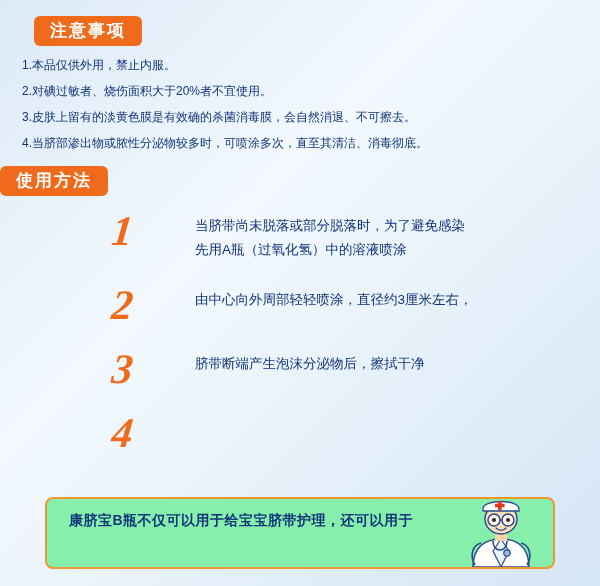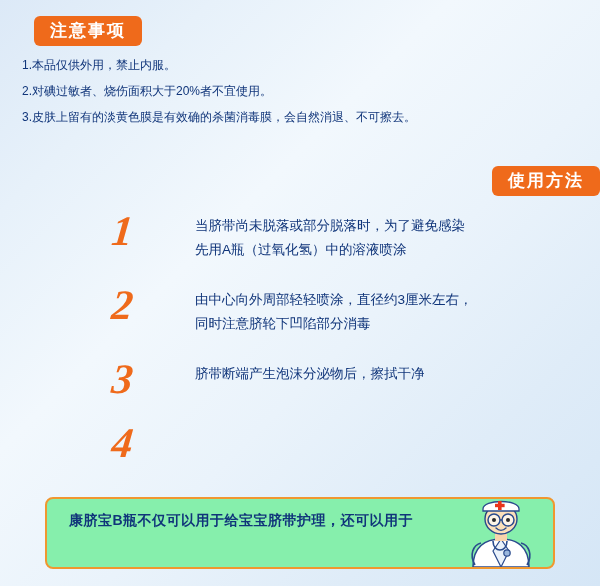--- a/index.html
+++ b/index.html
@@ -38,21 +38,21 @@
     text-align: center;
   }
   #notice-heading-wrap {
     left: 34px;
     top: 16px;
   }
   #usage-heading-wrap {
     left: 0;
     right: 0;
     top: 166px;
-    text-align: right;
+    text-align: left;
   }
 
   
   .notice-list {
     position: absolute;
     left: 22px;
     top: 52px;
     width: 560px;
   }
   .notice-item {
@@ -147,41 +147,41 @@
 <div class="page">
 
   <div class="pill-wrap" id="notice-heading-wrap">
     <span class="pill">注意事项</span>
   </div>
 
   <div class="notice-list">
     <div class="notice-item">1.本品仅供外用，禁止内服。</div>
     <div class="notice-item">2.对碘过敏者、烧伤面积大于20%者不宜使用。</div>
     <div class="notice-item">3.皮肤上留有的淡黄色膜是有效确的杀菌消毒膜，会自然消退、不可擦去。</div>
+    <div class="notice-item">4.当脐部渗出物或脓性分泌物较多时，可喷涂多次，直至其清洁、消毒彻底。</div>
   </div>
 
   <div class="pill-wrap" id="usage-heading-wrap">
     <span class="pill">使用方法</span>
   </div>
 
   <div class="steps">
 
     <div class="step">
       <div class="step-num">1</div>
       <div class="step-text">
         <span class="line">当脐带尚未脱落或部分脱落时，为了避免感染</span>
         <span class="line">先用A瓶（过氧化氢）中的溶液喷涂</span>
       </div>
     </div>
 
     <div class="step">
       <div class="step-num">2</div>
       <div class="step-text">
         <span class="line">由中心向外周部轻轻喷涂，直径约3厘米左右，</span>
-        <span class="line">同时注意脐轮下凹陷部分消毒</span>
       </div>
     </div>
 
     <div class="step">
       <div class="step-num">3</div>
       <div class="step-text">
         <span class="line">脐带断端产生泡沫分泌物后，擦拭干净</span>
       </div>
     </div>
 

